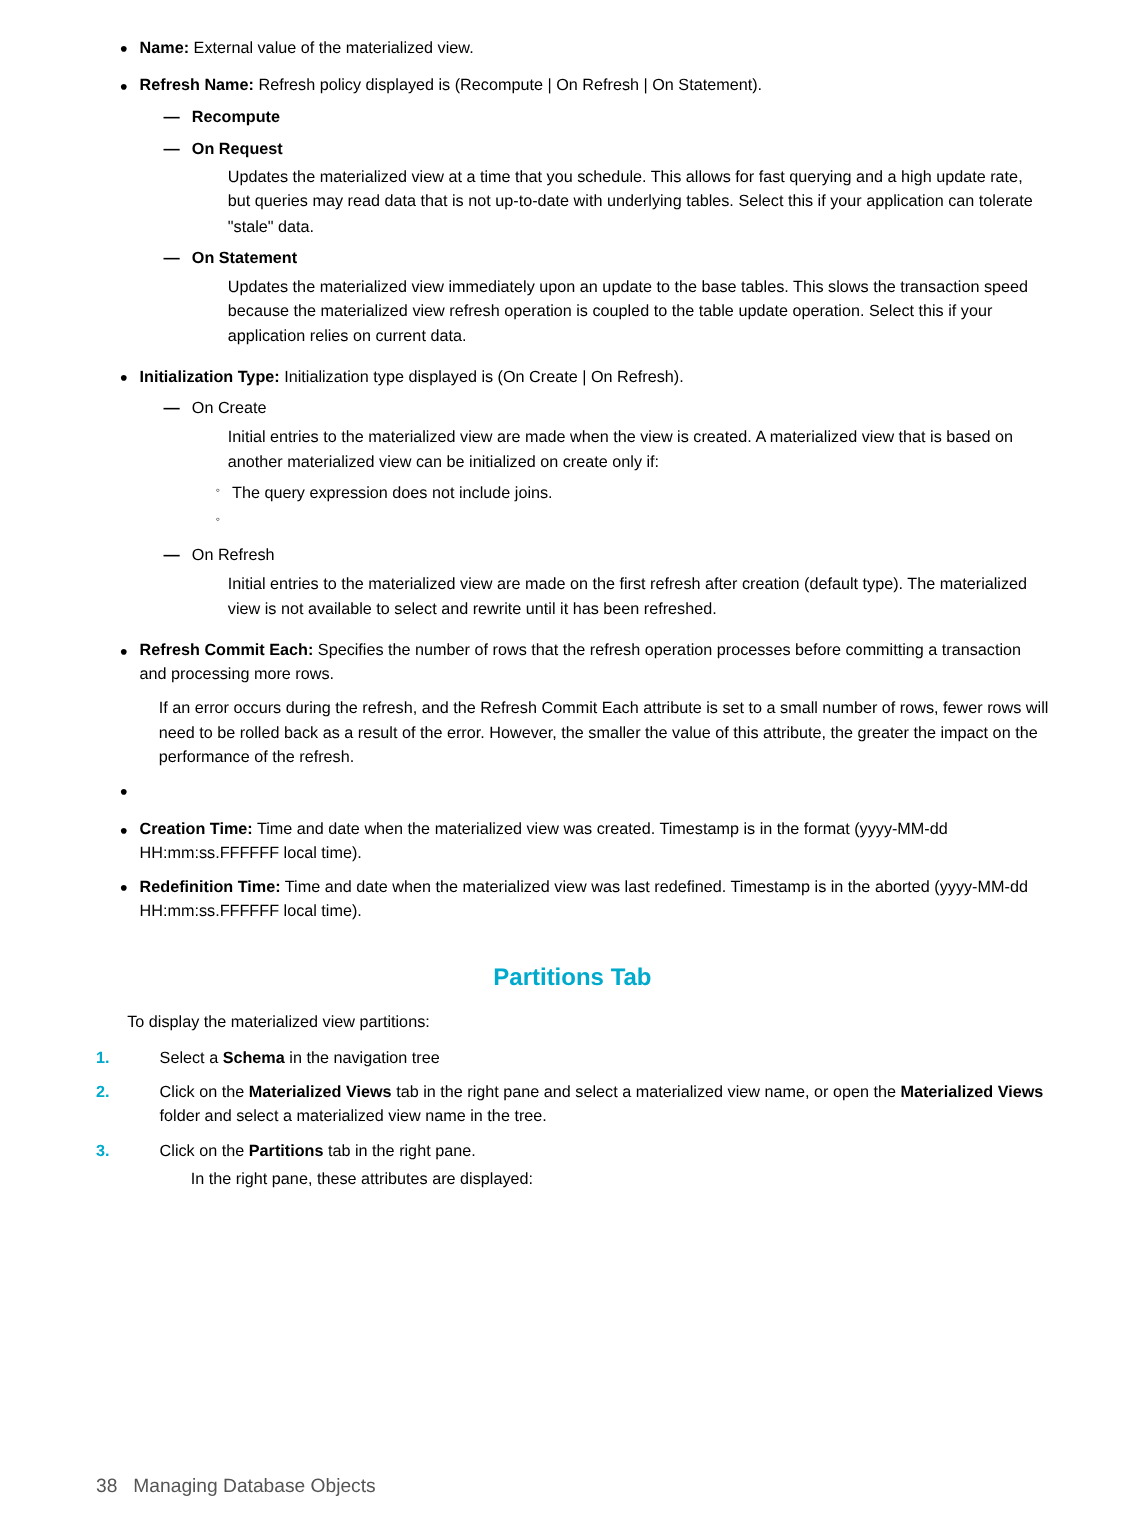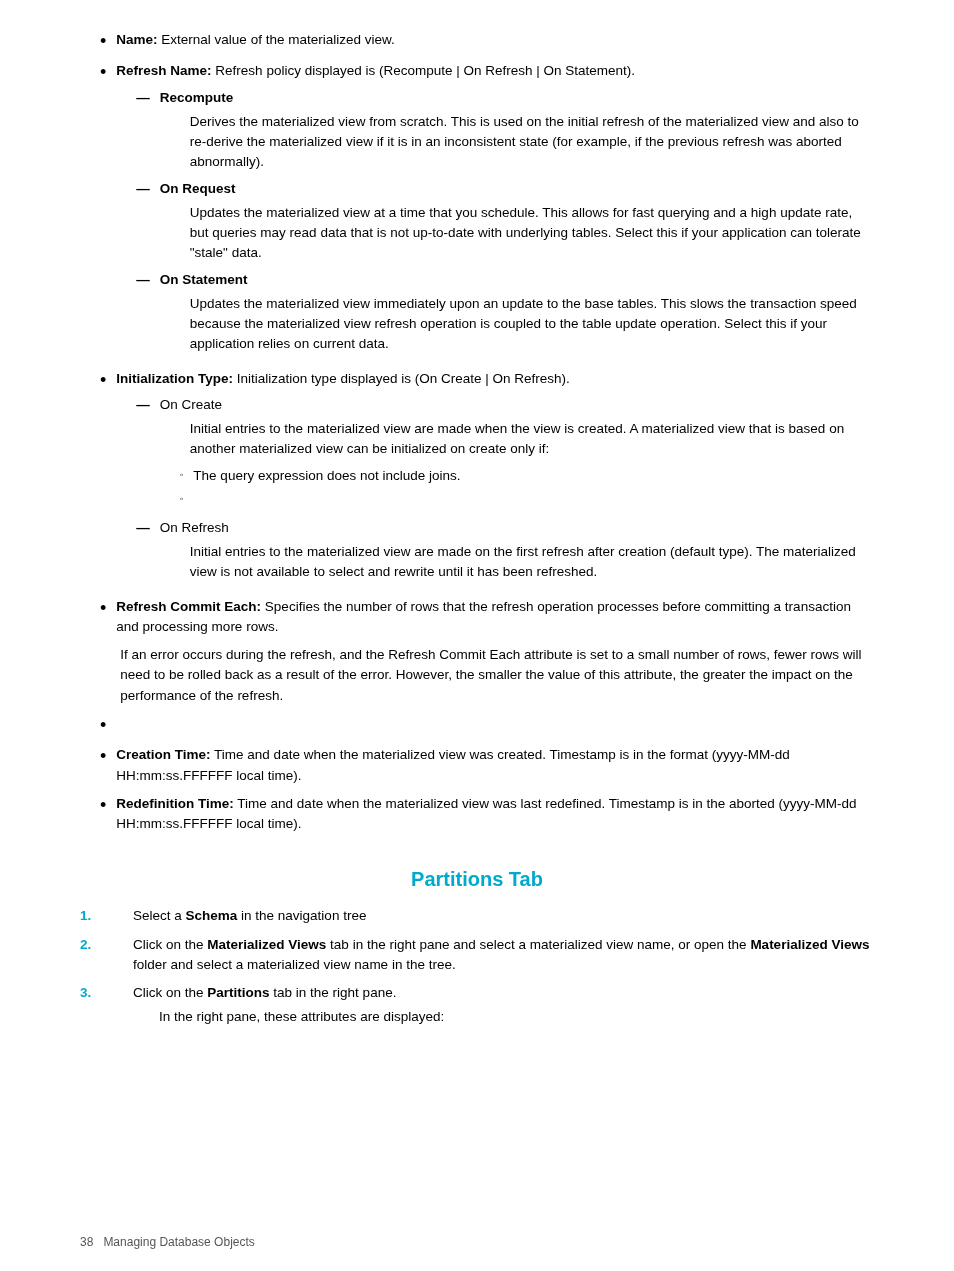--- a/index.html
+++ b/index.html
@@ -110,21 +110,21 @@
       flex: 1;
       margin-left: 27px;
     }
     .sub-description-indent {
       margin: 4px 0 0 26px;
     }
     .page-footer {
       position: absolute;
       bottom: 20px;
       left: 80px;
-      font-size: 12px;
+      font-size: 16px;
       color: #555;
     }
     .intro-text {
       margin: 0 0 10px 26px;
     }
   </style>
 </head>
 <body>
 
 <div class="page">
@@ -139,21 +139,20 @@
 
     <li>
       <span class="bullet-dot">•</span>
       <span class="bullet-content">
         <span class="bold">Refresh Name:</span><span> Refresh policy displayed is (Recompute | On Refresh | On Statement).</span>
         <ul class="sub-list">
           <li>
             <span class="em-dash">—</span>
             <span class="sub-content">
               <span class="bold">Recompute</span>
-              <div class="sub-description">Derives the materialized view from scratch. This is used on the initial refresh of the materialized view and also to re-derive the materialized view if it is in an inconsistent state (for example, if the previous refresh was aborted abnormally).</div>
             </span>
           </li>
           <li>
             <span class="em-dash">—</span>
             <span class="sub-content">
               <span class="bold">On Request</span>
               <div class="sub-description">Updates the materialized view at a time that you schedule. This allows for fast querying and a high update rate, but queries may read data that is not up-to-date with underlying tables. Select this if your application can tolerate "stale" data.</div>
             </span>
           </li>
           <li>
@@ -196,21 +195,21 @@
             </span>
           </li>
         </ul>
       </span>
     </li>
 
     <li>
       <span class="bullet-dot">•</span>
       <span class="bullet-content">
         <span class="bold">Refresh Commit Each:</span><span> Specifies the number of rows that the refresh operation processes before committing a transaction and processing more rows.</span>
-        <div class="sub-description" style="margin-top: 8px; margin-left: 4px;">If an error occurs during the refresh, and the Refresh Commit Each attribute is set to a small number of rows, fewer rows will need to be rolled back as a result of the error. However, the smaller the value of this attribute, the greater the impact on the performance of the refresh.</div>
+        <div class="sub-description" style="margin-top: 8px; margin-left: 16px;">If an error occurs during the refresh, and the Refresh Commit Each attribute is set to a small number of rows, fewer rows will need to be rolled back as a result of the error. However, the smaller the value of this attribute, the greater the impact on the performance of the refresh.</div>
       </span>
     </li>
 
     <li>
       <span class="bullet-dot">•</span>
     </li>
 
     <li>
       <span class="bullet-dot">•</span>
       <span class="bullet-content">
@@ -221,20 +220,21 @@
     <li>
       <span class="bullet-dot">•</span>
       <span class="bullet-content">
         <span class="bold">Redefinition Time:</span><span> Time and date when the materialized view was last redefined. Timestamp is in the aborted (yyyy-MM-dd HH:mm:ss.FFFFFF local time).</span>
       </span>
     </li>
   </ul>
 
   <h2 class="section-heading">Partitions Tab</h2>
 
+  <p class="intro-text">To display the materialized view partitions:</p>
 
   <ol class="numbered-list">
     <li>
       <span class="num">1.</span>
       <span class="num-content">
         Select a <span class="bold">Schema</span> in the navigation tree
       </span>
     </li>
     <li>
       <span class="num">2.</span>

